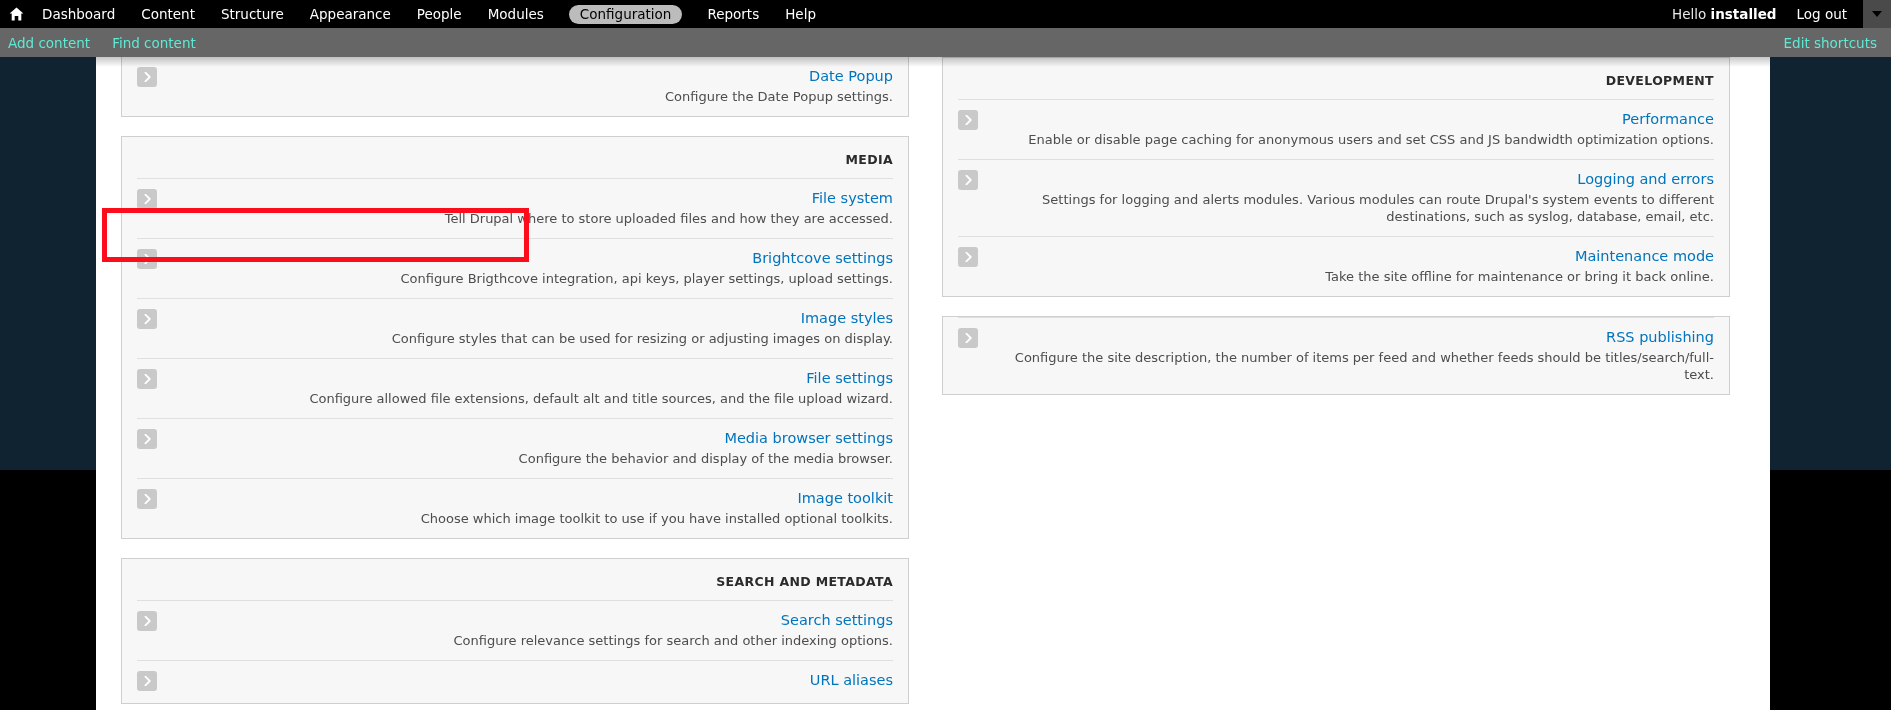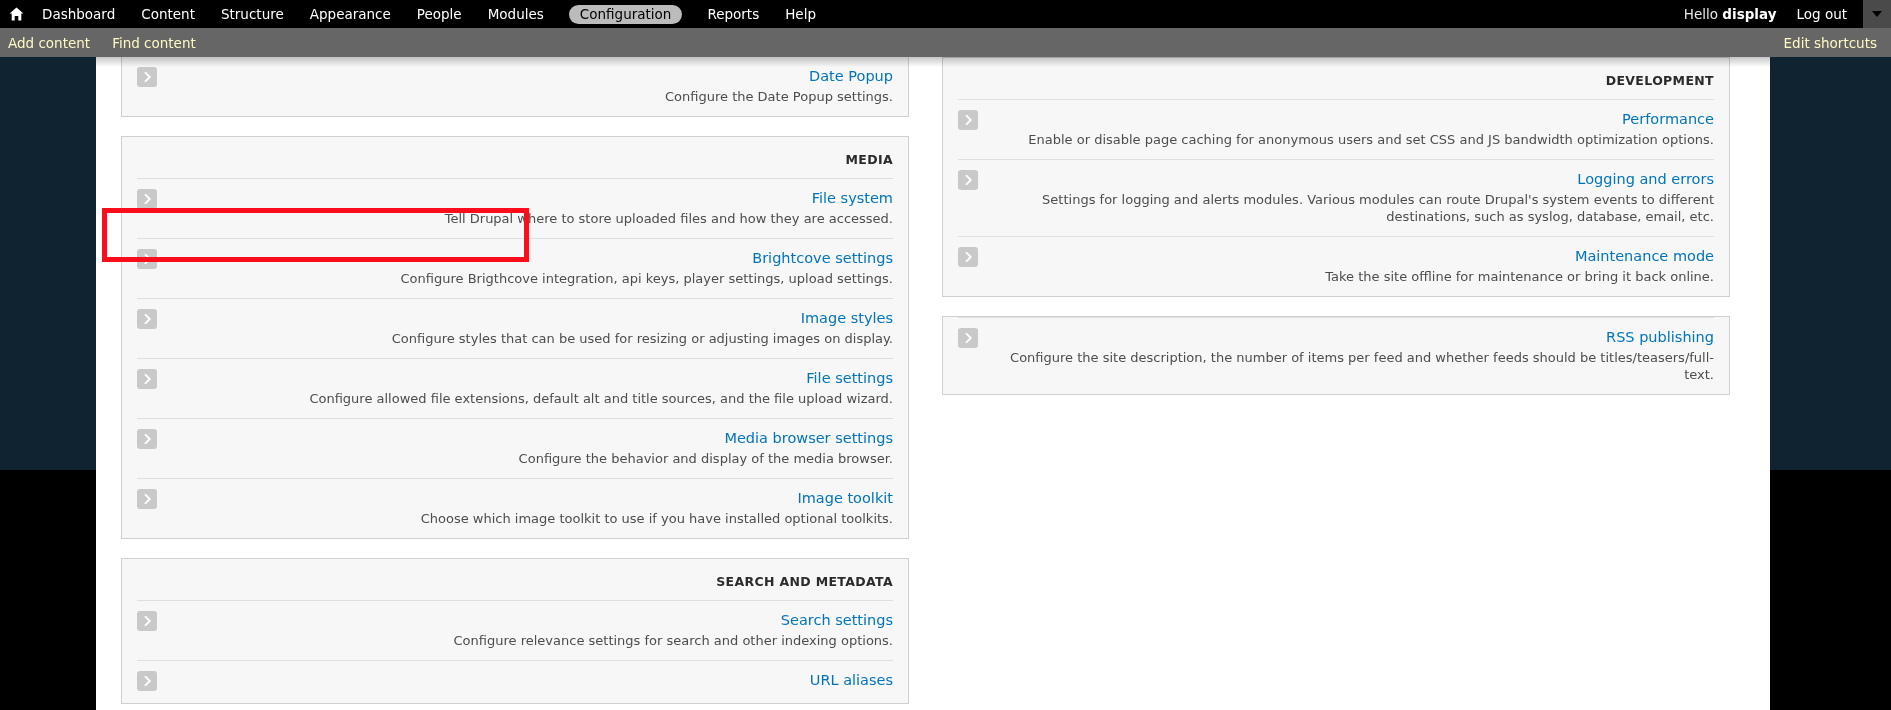--- a/index.html
+++ b/index.html
@@ -112,21 +112,21 @@
     position: absolute;
     top: 28px; left: 0;
     width: 1891px; height: 29px;
     background: #666666;
     z-index: 29;
     display: flex;
     align-items: center;
     font-size: 13.5px;
   }
   .sc-item {
-    color: #fef9c3; text-decoration: none;
+    color: #5eead4; text-decoration: none;
     padding: 0 11px; white-space: nowrap;
   }
   .sc-item:first-child { padding-left: 8px; }
   .sc-right { margin-left: auto; padding-right: 14px; }
 
   
   .page {
     position: absolute;
     top: 57px; left: 96px;
     width: 1674px;
@@ -240,21 +240,21 @@
     <a class="tb-item" href="#">Appearance</a>
     <a class="tb-item" href="#">People</a>
     <a class="tb-item" href="#">Modules</a>
     <a class="tb-item active" href="#">Configuration</a>
     <a class="tb-item" href="#">Reports</a>
     <a class="tb-item" href="#">Help</a>
   </div>
   <div class="toolbar-right">
     <span class="tb-greet">
       <span>Hello</span>
-      <b>display</b>
+      <b>installed</b>
     </span>
     <a class="tb-logout" href="#">Log out</a>
     <div class="tb-toggle">
       <span class="caret-down"></span>
     </div>
   </div>
 </div>
 
 <div class="shortcutbar">
   <a class="sc-item" href="#">Add content</a>
@@ -470,21 +470,21 @@
 
           <div class="item">
             <div class="item-row">
               <span class="chev">
                 <svg width="7" height="10" viewBox="0 0 7 10" aria-hidden="true">
                     <path d="M1.4 0.6 L5.8 5 L1.4 9.4" fill="none" stroke="#ffffff" stroke-width="1.8" stroke-linecap="round" stroke-linejoin="round"></path>
                   </svg>
               </span>
               <div class="item-body">
                 <a class="item-link" href="#">RSS publishing</a>
-                <div class="item-desc">Configure the site description, the number of items per feed and whether feeds should be titles/teasers/full-text.</div>
+                <div class="item-desc">Configure the site description, the number of items per feed and whether feeds should be titles/search/full-text.</div>
               </div>
             </div>
           </div>
 
         </div>
       </div>
 
     </div>
   </div>
 </div>

